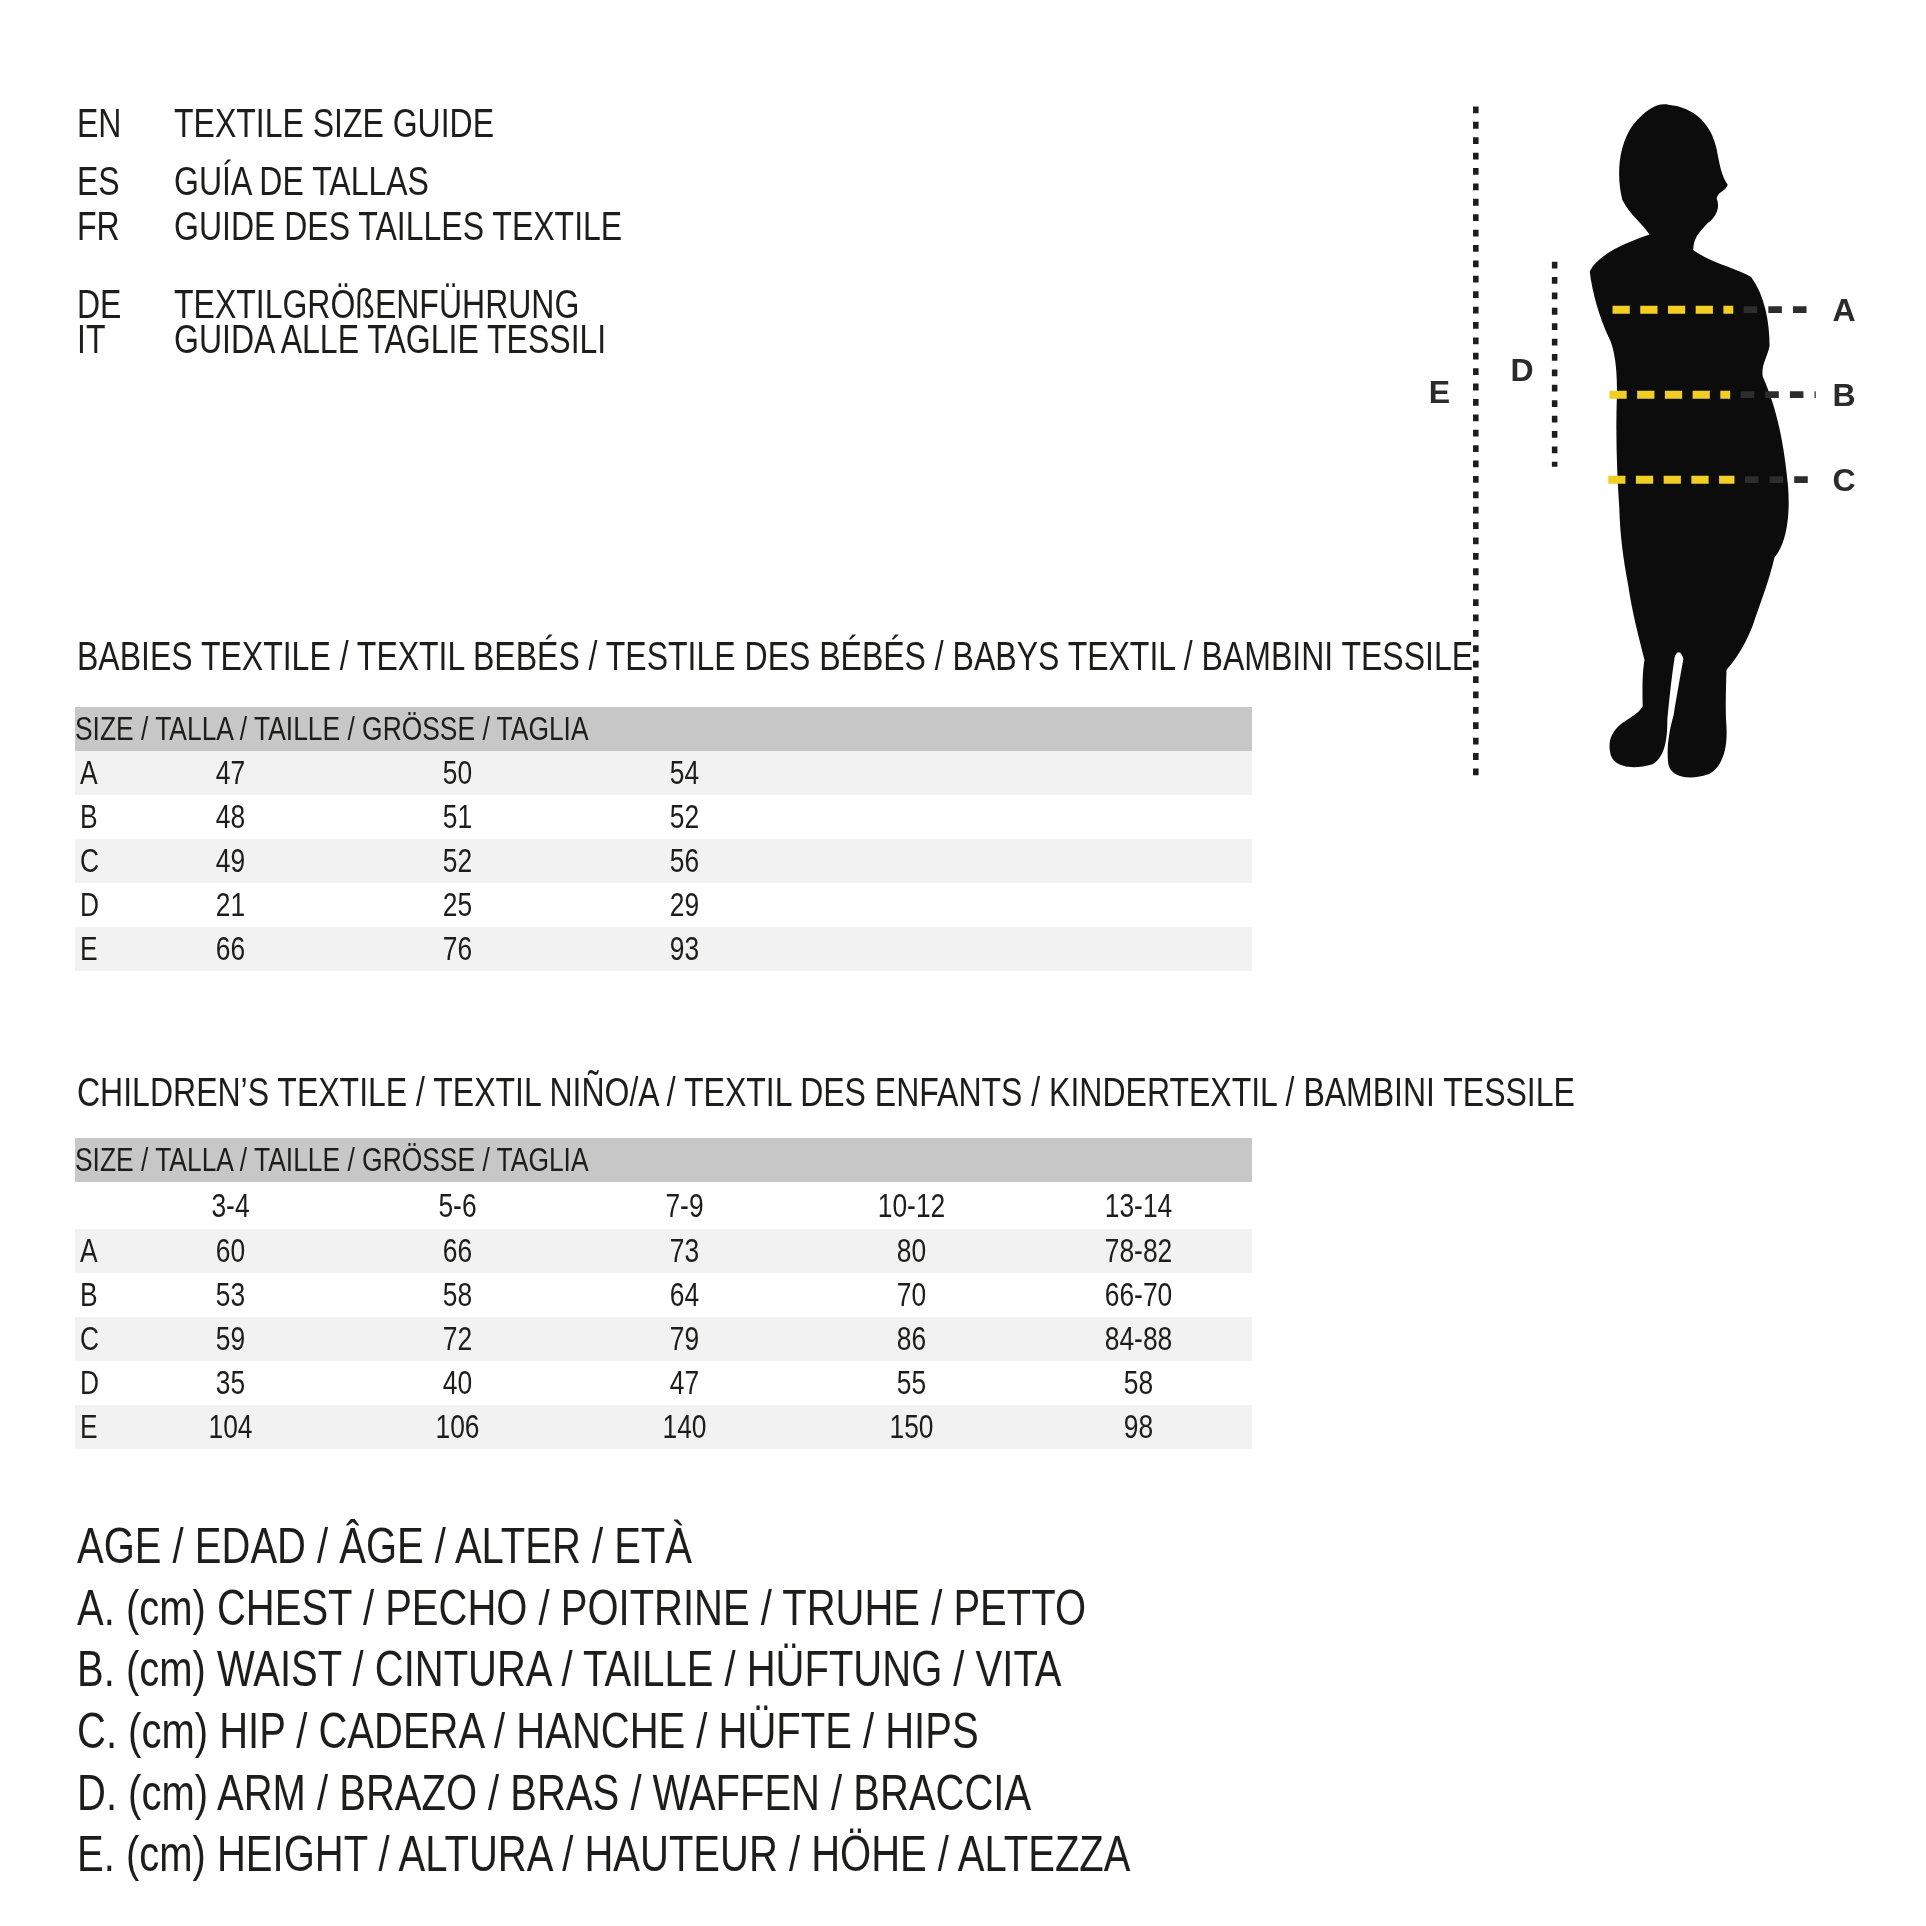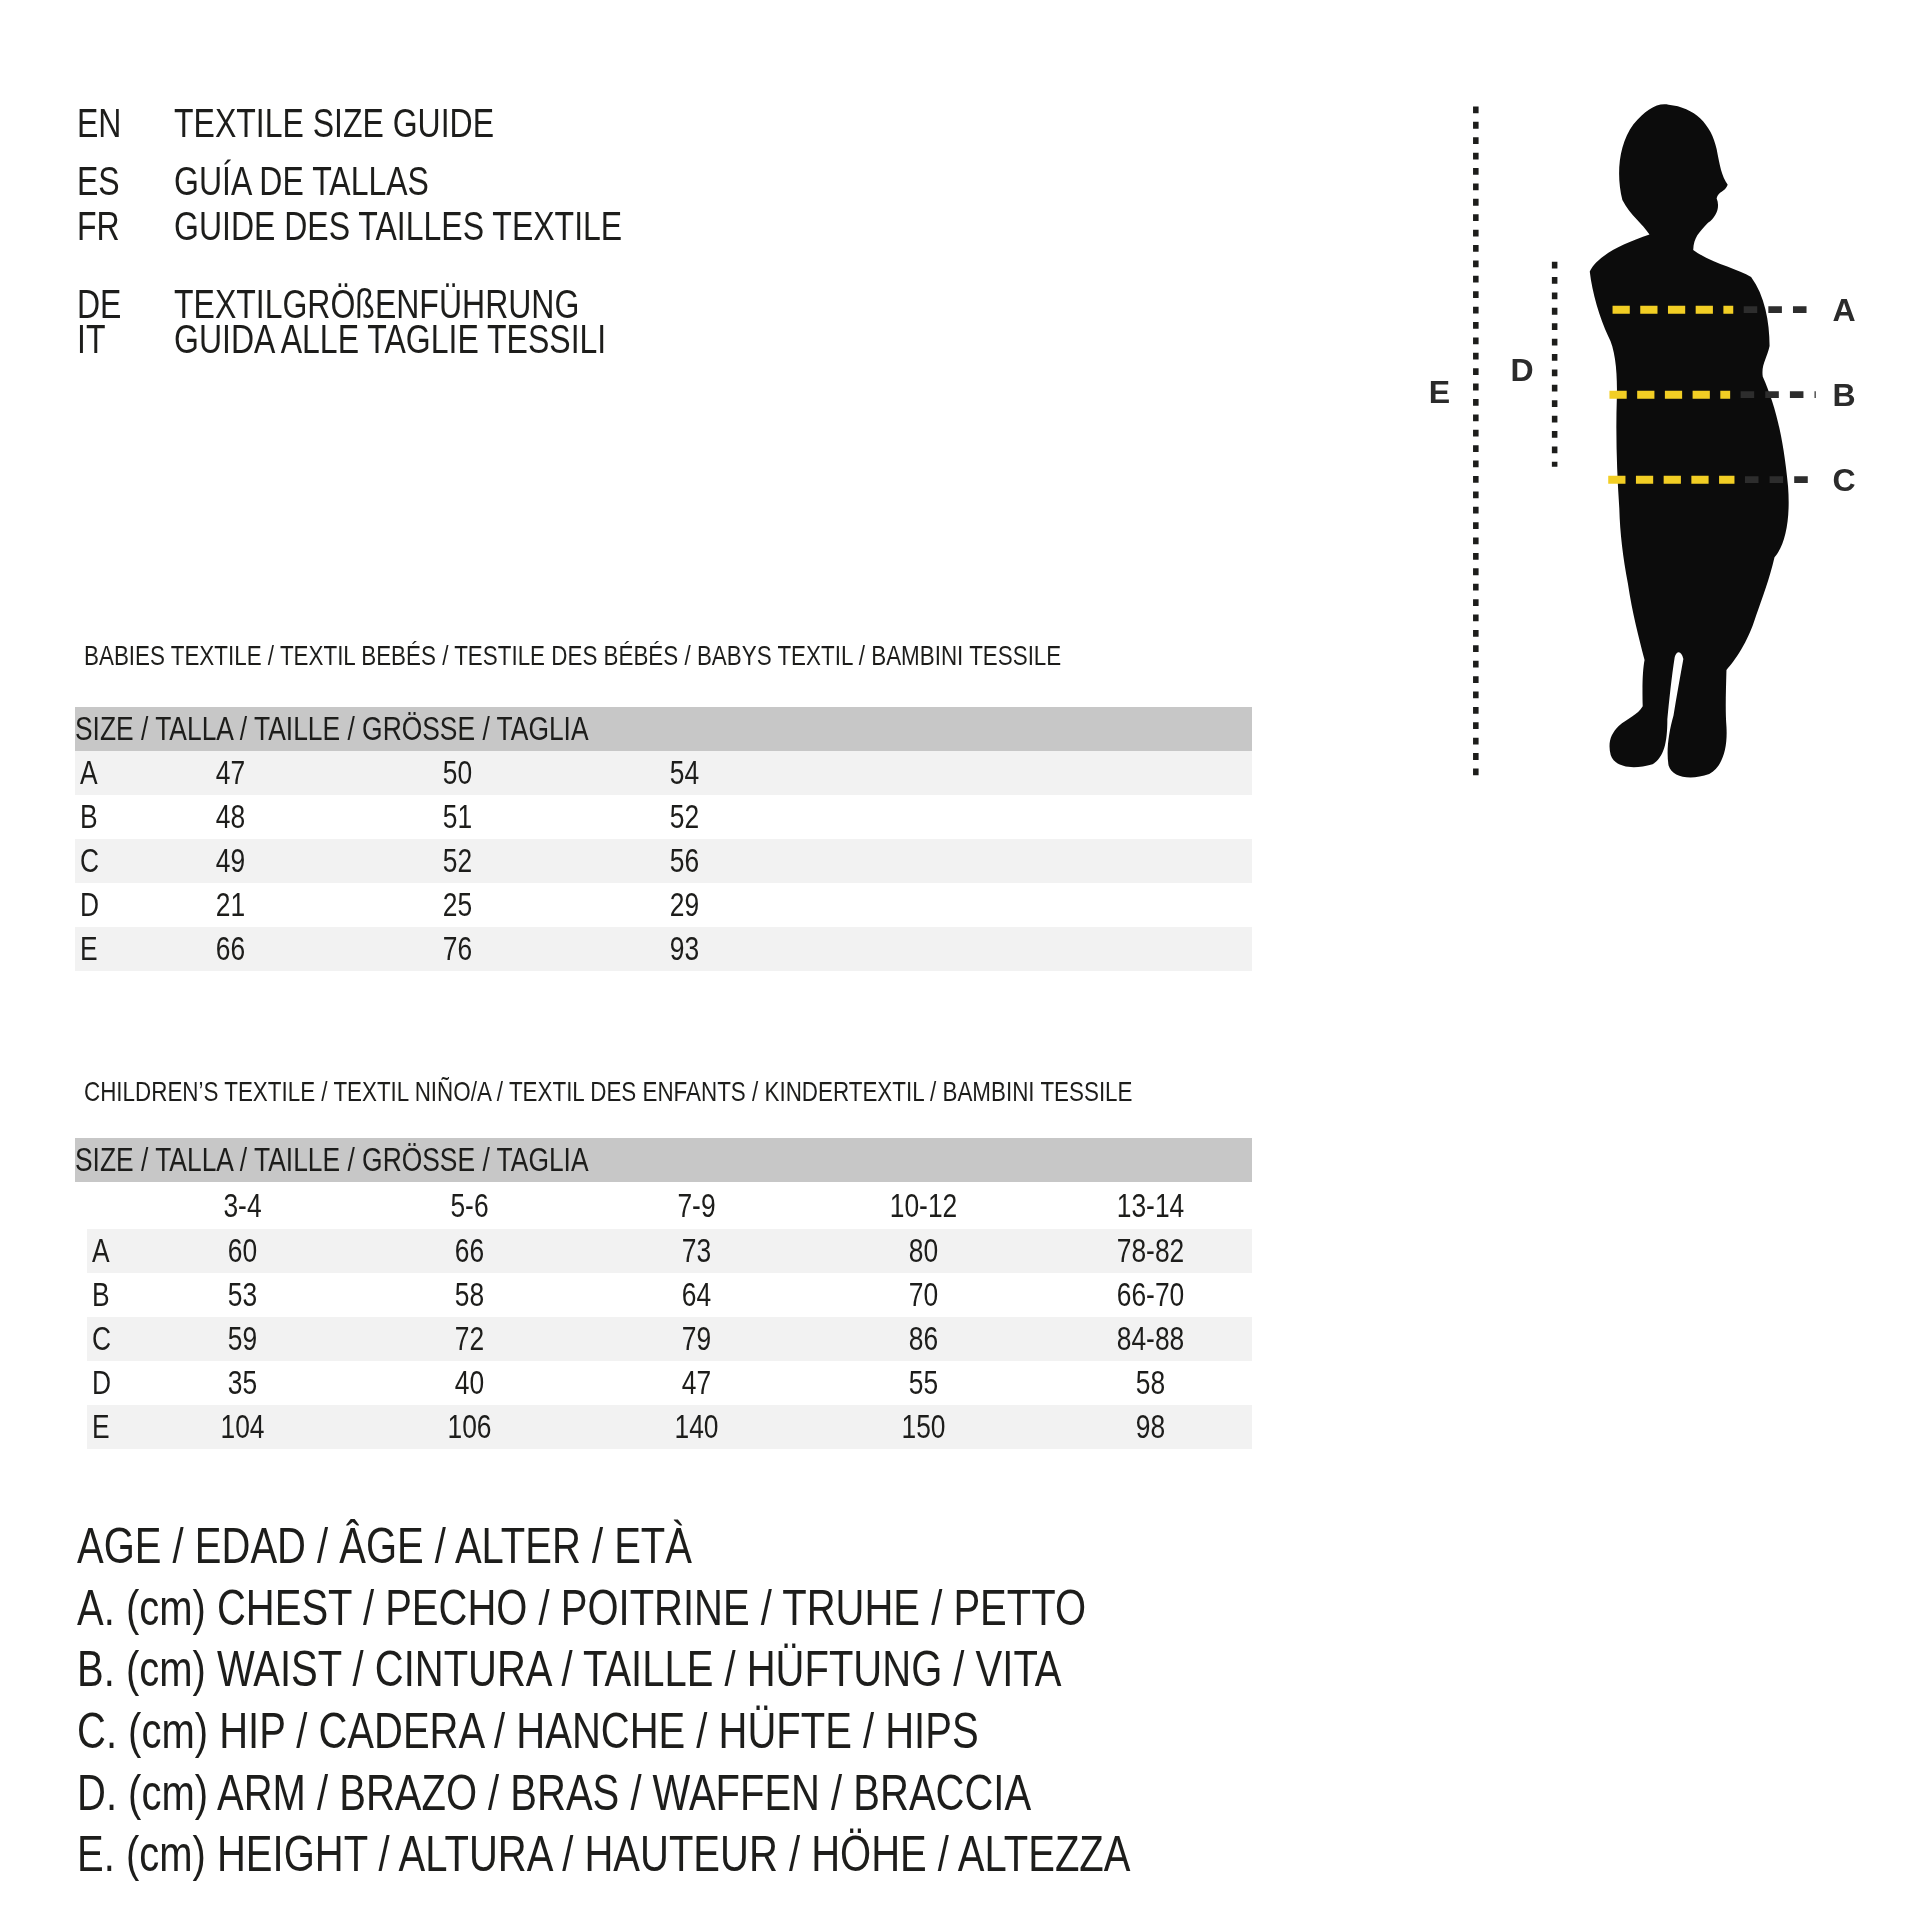--- a/index.html
+++ b/index.html
@@ -21,28 +21,28 @@
   }
   
   .cnd{display:inline-block;transform:scaleX(.8);transform-origin:0 50%;white-space:nowrap;}
   .cndc{display:inline-block;transform:scaleX(.8);transform-origin:50% 50%;white-space:nowrap;}
 
   
   .lang-line{position:absolute;left:77px;display:flex;font-size:40px;line-height:40px;justify-content:center;}
   .lang-code{width:97px;flex:0 0 97px;}
 
   
-  .section-title{position:absolute;left:84px;font-size:28px;line-height:40px;}
+  .section-title{position:absolute;left:77px;font-size:40px;line-height:40px;}
 
   
   .sizetable{position:absolute;left:75px;width:1177px;}
   .size-bar{height:44px;background:var(--table-header-bg);display:flex;align-items:center;font-size:33px;}
   .grid{display:grid;align-items:center;}
   .cols-3{grid-template-columns:42px 227px 227px 227px 1fr;}
-  .cols-5{grid-template-columns:42px 227px 227px 227px 227px 227px 1fr;margin-left:12px;}
+  .cols-5{grid-template-columns:42px 227px 227px 227px 227px 227px 1fr;}
   .col-head{height:47px;font-size:33px;}
   .trow{height:44px;font-size:33px;}
   .tbody .trow:nth-child(odd){background:var(--row-band-bg);}
   .cell{text-align:center;}
   .rlabel{text-align:left;padding-left:6.2px;}
 
   
   .legend-line{position:absolute;left:77px;font-size:50px;line-height:40px;}
 
   

